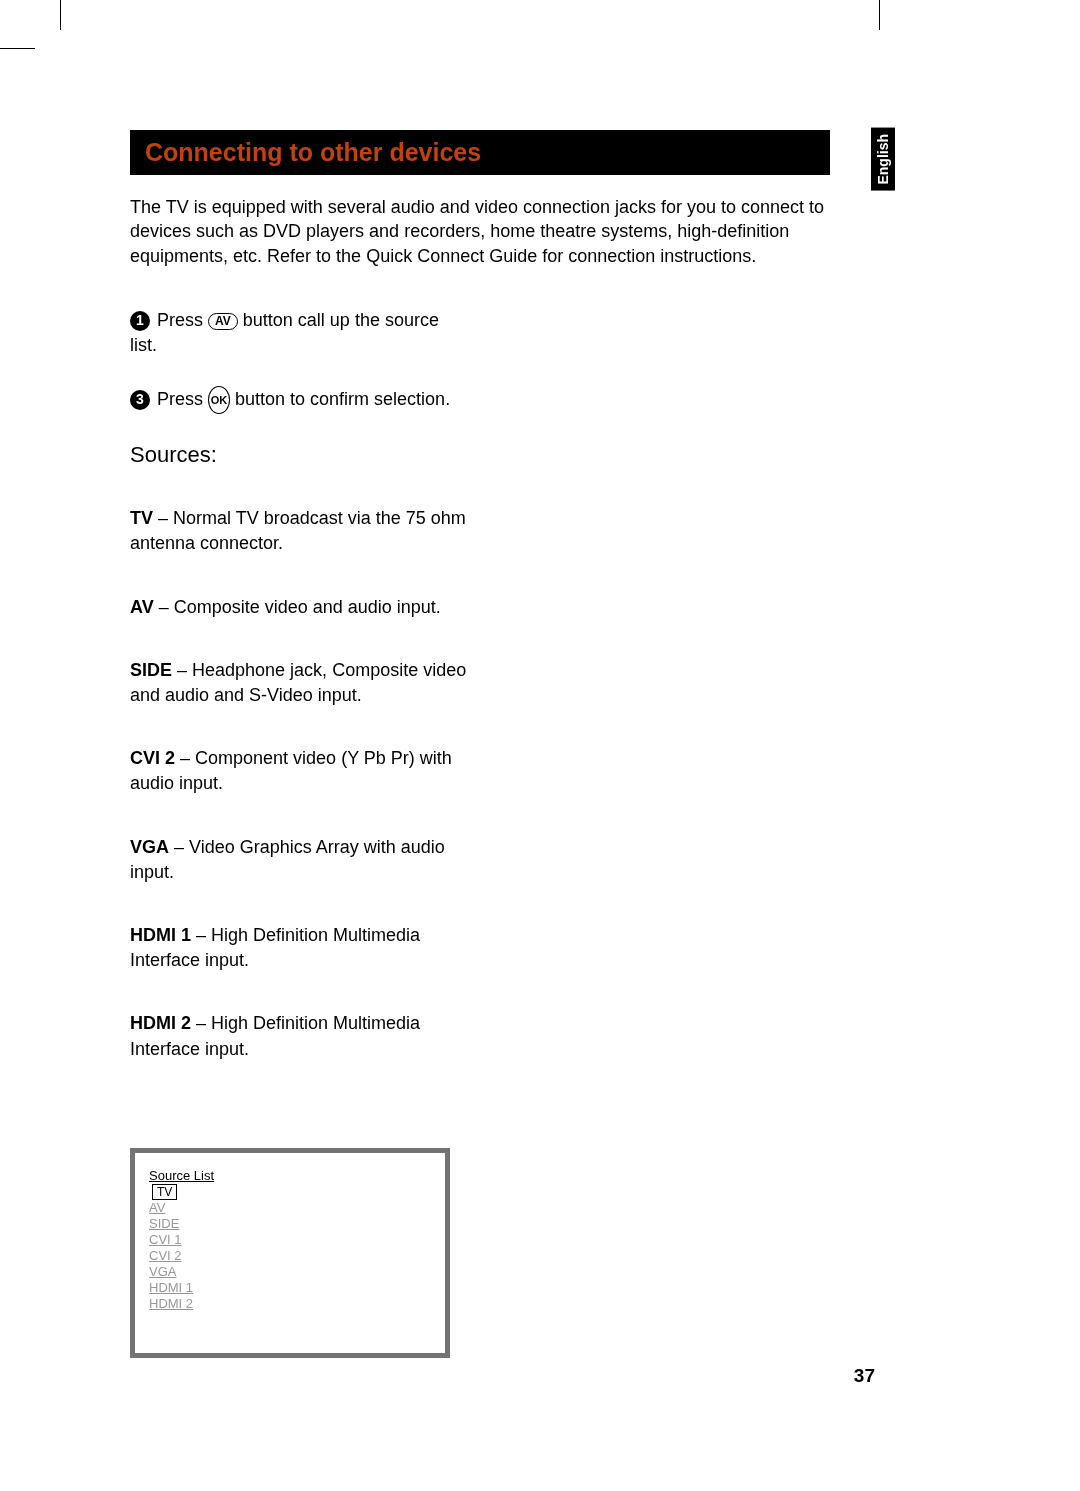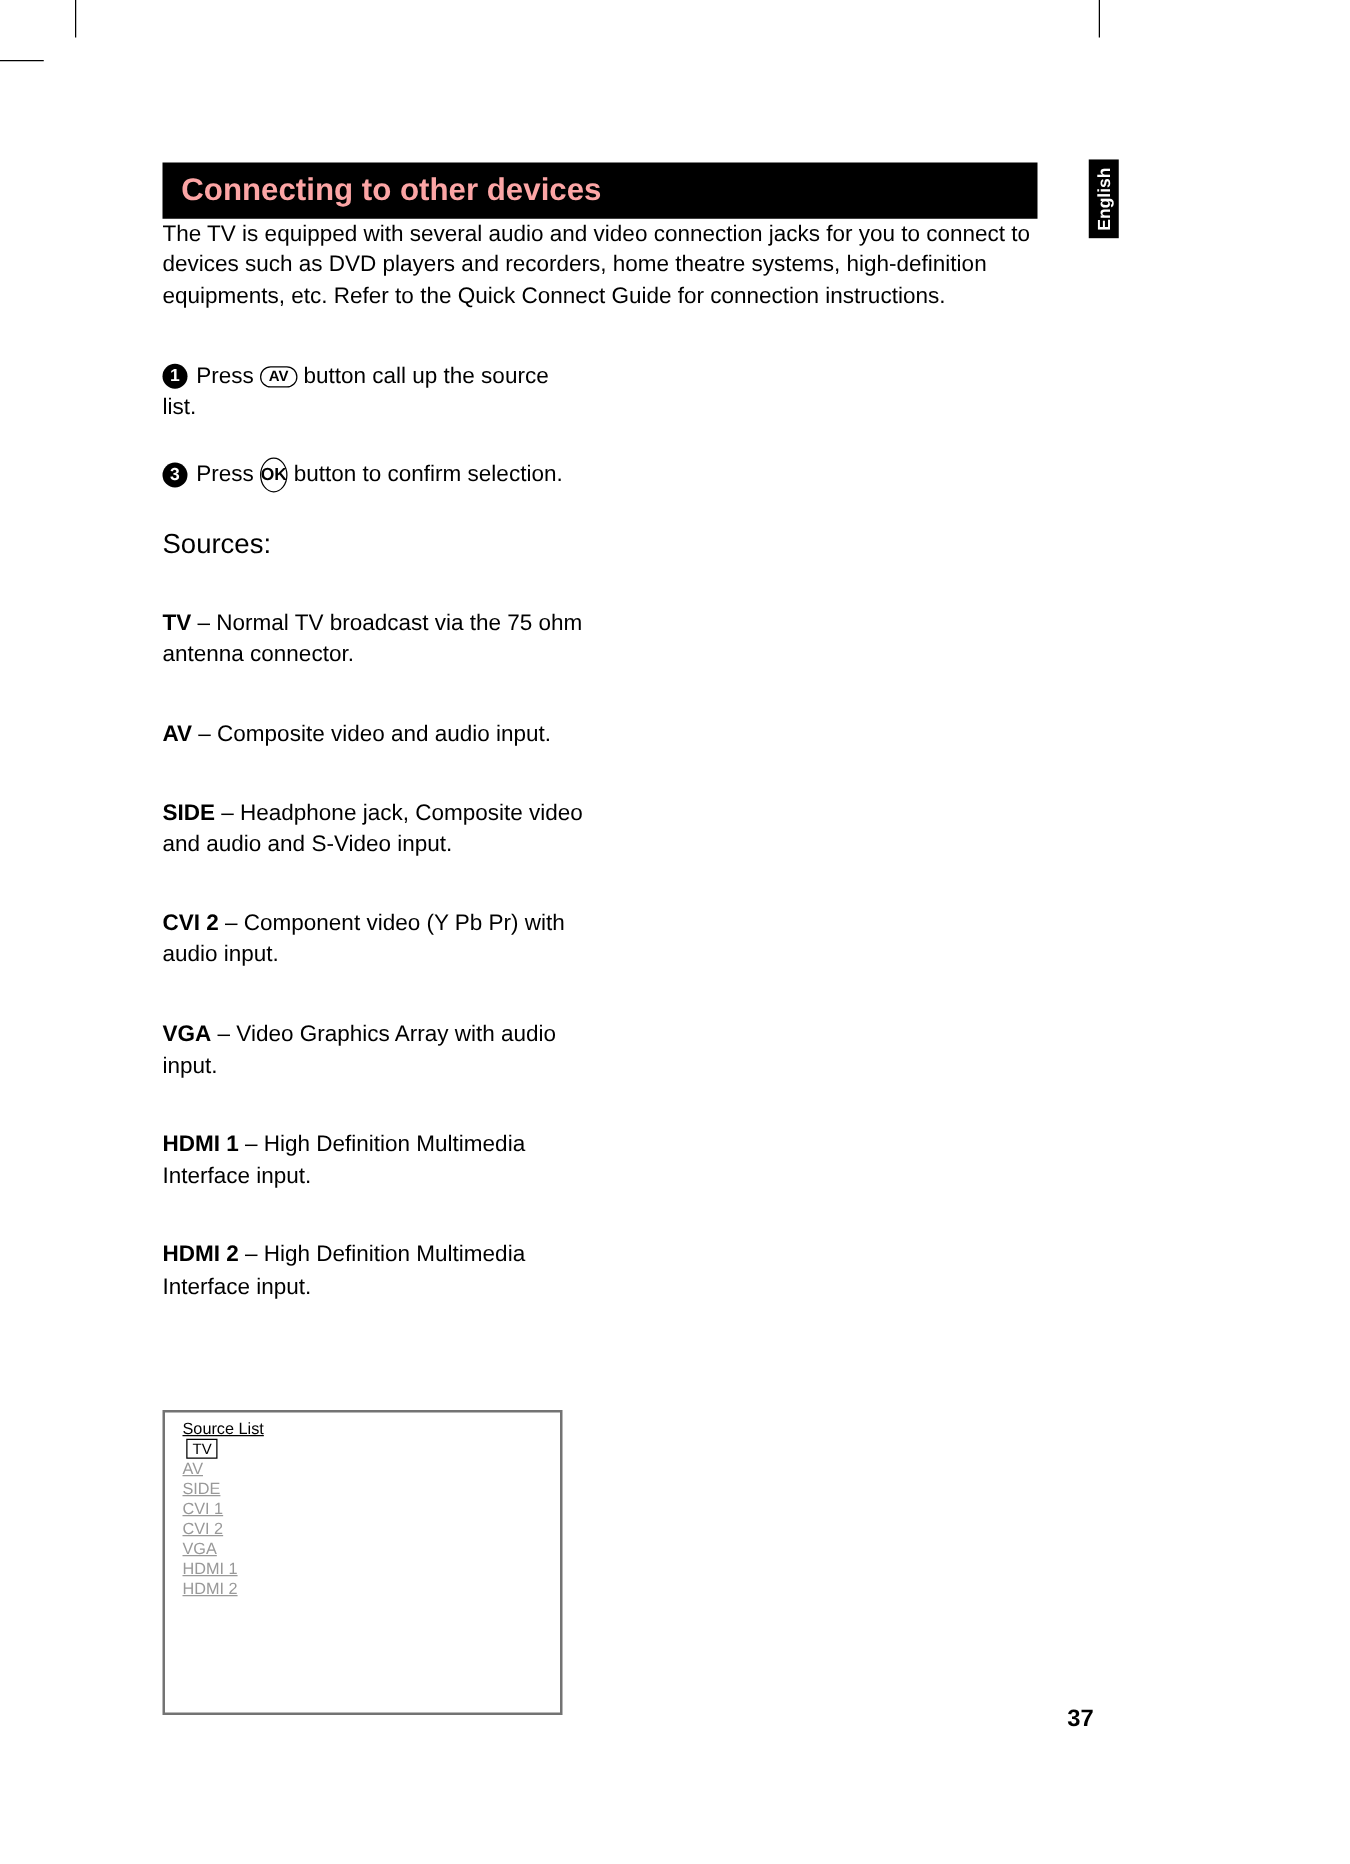--- a/index.html
+++ b/index.html
@@ -17,24 +17,25 @@
     .cm-right-v { right: 200px; }
     .cm-left-h { left: 0; top: 48px; }
     .page-content {
       position: absolute;
       left: 130px;
       top: 130px;
       width: 770px;
     }
     .section-title-bar {
       background: #000;
-      color: #fca5a5;
+      color: #c2410c;
       padding: 8px 15px;
       font-size: 25px;
       font-weight: bold;
+      margin-bottom: 20px;
       width: 700px;
     }
     .intro-text {
       font-size: 18px;
       line-height: 1.35;
       margin-bottom: 40px;
       width: 760px;
     }
     .two-col {
       display: flex;
@@ -73,21 +74,21 @@
       vertical-align: middle;
       height: 17px;
       align-items: center;
     }
     .ok-btn {
       display: inline-flex;
       border: 1.5px solid #000;
       border-radius: 50%;
       width: 22px;
       height: 28px;
-      font-size: 14px;
+      font-size: 11px;
       font-weight: bold;
       vertical-align: middle;
       align-items: center;
       justify-content: center;
       text-align: center;
     }
     .down-arrow {
       display: inline-block;
       width: 0;
       height: 0;
@@ -101,24 +102,24 @@
       margin-bottom: 23px;
     }
     .source-item {
       font-size: 18px;
       line-height: 1.4;
       margin-bottom: 26px;
       margin-top: 38px;
     }
     .source-item .bold { font-weight: bold; }
     .source-list-box {
-      border: 2px solid #737373;
+      border: 5px solid #737373;
       width: 320px;
-      height: 244px;
-      padding: 5px 7px;
+      height: 210px;
+      padding: 15px 7px;
       font-size: 13px;
       position: relative;
     }
     .source-list-header {
       text-decoration: underline;
       color: #000;
       margin-bottom: 1px;
       padding-left: 7px;
     }
     .sl-row {

